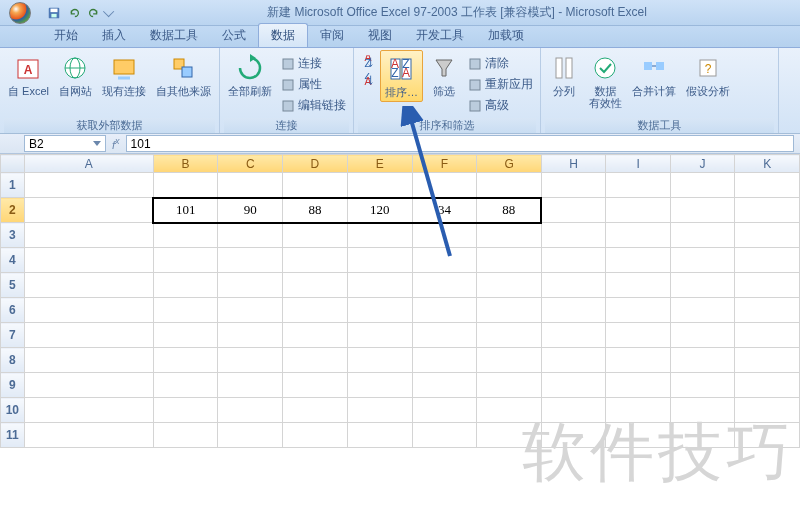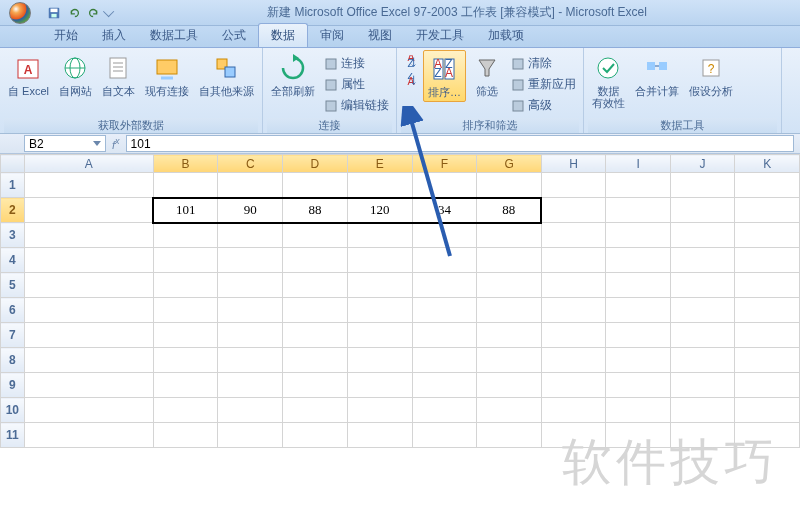--- a/index.html
+++ b/index.html
@@ -30,21 +30,21 @@
 .fx{margin:0 6px;font-style:italic;color:#6b87ac;font-size:11px}
 .formula-bar{flex:1;height:17px;background:#fff;border:1px solid #9fb9d6;padding:0 4px;font-size:11px;display:flex;align-items:center;margin-right:6px}
 .sheet{position:relative;background:#fff}
 .grid{border-collapse:collapse;table-layout:fixed}
 .grid th,.grid td{border:1px solid #d4d4d4;height:25px;padding:0;text-align:center;font-size:12px}
 .colhdr{background:linear-gradient(#f6f9fd,#e1eaf6);color:#4c6b95;font-weight:normal;height:18px!important;font-size:11px}
 .rowhdr{background:linear-gradient(#f6f9fd,#e1eaf6);color:#4c6b95;width:24px;font-size:11px}
 .corner{background:linear-gradient(#f1f5fb,#dae5f2);width:24px;height:18px!important}
 .selhdr{background:linear-gradient(#ffe9a8,#ffd676)!important;color:#8a5b14!important}
 .arrow{position:absolute;pointer-events:none}
-.watermark{position:absolute;right:22px;bottom:24px;font-size:50px;color:#d6d6d6;font-family:"SimHei","Microsoft YaHei";letter-spacing:4px;pointer-events:none}
+.watermark{position:absolute;right:6px;bottom:24px;font-size:64px;color:#d6d6d6;font-family:"SimHei","Microsoft YaHei";letter-spacing:4px;pointer-events:none}
 .icon-svg{width:28px;height:28px}
 .small-icon-svg{width:14px;height:14px}
 .superscript{font-size:9px;vertical-align:super}
 </style>
 </head>
 <body>
 
 <div class="titlebar">
   <div class="office-btn">
       <div class="office-orb"></div>
@@ -104,31 +104,20 @@
               <circle cx="14" cy="14" r="10" fill="#fff" stroke="#2a7"></circle>
               <ellipse cx="14" cy="14" rx="5" ry="10" fill="none" stroke="#2a7"></ellipse>
               <line x1="4" y1="14" x2="24" y2="14" stroke="#2a7"></line>
             </svg>
           </div>
           <div class="rlabel">自网站</div>
         </div>
         <div class="rbtn">
           <div class="ricon">
             <svg class="icon-svg" viewBox="0 0 28 28">
-              <rect x="6" y="4" width="16" height="20" fill="#fff" stroke="#999"></rect>
-              <line x1="9" y1="9" x2="19" y2="9" stroke="#999"></line>
-              <line x1="9" y1="13" x2="19" y2="13" stroke="#999"></line>
-              <line x1="9" y1="17" x2="19" y2="17" stroke="#999"></line>
-            </svg>
-          </div>
-          <div class="rlabel">自文本</div>
-        </div>
-        <div class="rbtn">
-          <div class="ricon">
-            <svg class="icon-svg" viewBox="0 0 28 28">
               <rect x="4" y="6" width="20" height="14" fill="#fc6" stroke="#c80"></rect>
               <path d="M8 24 L20 24" stroke="#9cf" stroke-width="3"></path>
             </svg>
           </div>
           <div class="rlabel">现有连接</div>
         </div>
         <div class="rbtn">
           <div class="ricon">
             <svg class="icon-svg" viewBox="0 0 28 28">
               <rect x="5" y="5" width="10" height="10" fill="#fc6" stroke="#c80"></rect>
@@ -231,20 +220,29 @@
               <rect x="2" y="2" width="10" height="10" fill="#bcd" stroke="#789"></rect>
             </svg>
             <span>高级</span>
           </div>
         </div>
       </div>
       <div class="group-label">排序和筛选</div>
     </div>
     <div class="group">
       <div class="group-body">
+        <div class="rbtn">
+          <div class="ricon">
+            <svg class="icon-svg" viewBox="0 0 28 28">
+              <rect x="6" y="4" width="6" height="20" fill="#fff" stroke="#999"></rect>
+              <rect x="16" y="4" width="6" height="20" fill="#fff" stroke="#999"></rect>
+            </svg>
+          </div>
+          <div class="rlabel">分列</div>
+        </div>
         <div class="rbtn">
           <div class="ricon">
             <svg class="icon-svg" viewBox="0 0 28 28">
               <circle cx="14" cy="14" r="10" fill="#fff" stroke="#2a7"></circle>
               <path d="M9 14 L13 18 L20 10" fill="none" stroke="#2a7" stroke-width="2"></path>
             </svg>
           </div>
           <div class="rlabel">数据
 有效性</div>
         </div>

